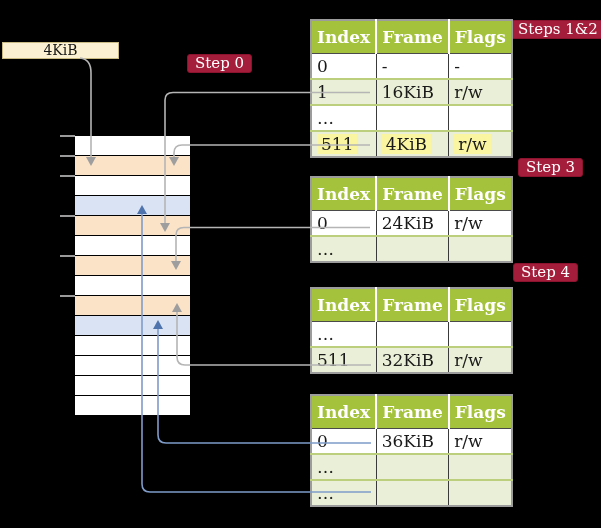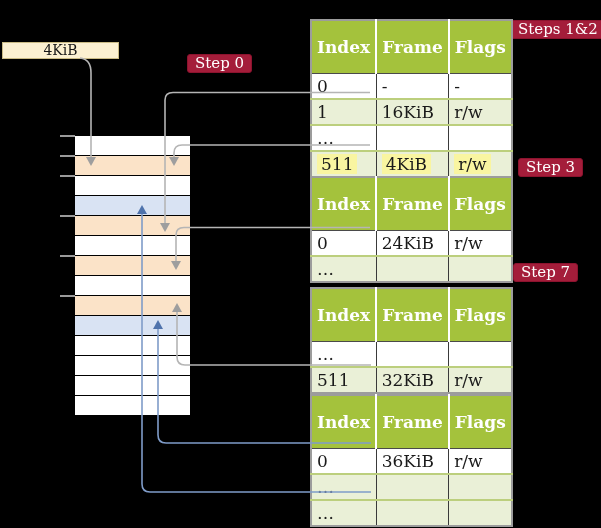--- a/index.html
+++ b/index.html
@@ -46,21 +46,21 @@
     border:2px solid #9c9c9c;
     font-size:17px;color:#1a1a1a;
     background:#fff;
   }
   .ptable col.c1{width:55px;}
   .ptable col.c2{width:61px;}
   .ptable col.c3{width:56px;}
   .ptable th{
     background:var(--header-green,#a4c23c);
     color:#fff;font-weight:bold;text-align:left;
-    padding:16px 5px;line-height:20px;
+    padding:6px 5px;line-height:20px;
     border-right:2px solid #fff;
   }
   .ptable th:last-child{border-right:none;}
   .ptable td{
     padding:2px 5px;line-height:20px;height:20px;
     border-right:1px solid #3a3a3a;
     border-top:2px solid #bccf7d;
     background:#fff;overflow:hidden;white-space:nowrap;
   }
   .ptable td:last-child{border-right:none;}
@@ -82,21 +82,21 @@
 </head>
 <body>
 
 <div id="canvas">
 
   <div class="cr3box">4KiB</div>
 
   <div class="badge step0">Step 0</div>
   <div class="badge steps12">Steps 1&amp;2</div>
   <div class="badge step3">Step 3</div>
-  <div class="badge step4">Step 7</div>
+  <div class="badge step4">Step 4</div>
 
   <div class="memcol">
       <div class="memrow white"></div>
       <div class="memrow peach"></div>
       <div class="memrow white"></div>
       <div class="memrow blue"></div>
       <div class="memrow peach"></div>
       <div class="memrow white"></div>
       <div class="memrow peach"></div>
       <div class="memrow white"></div>

